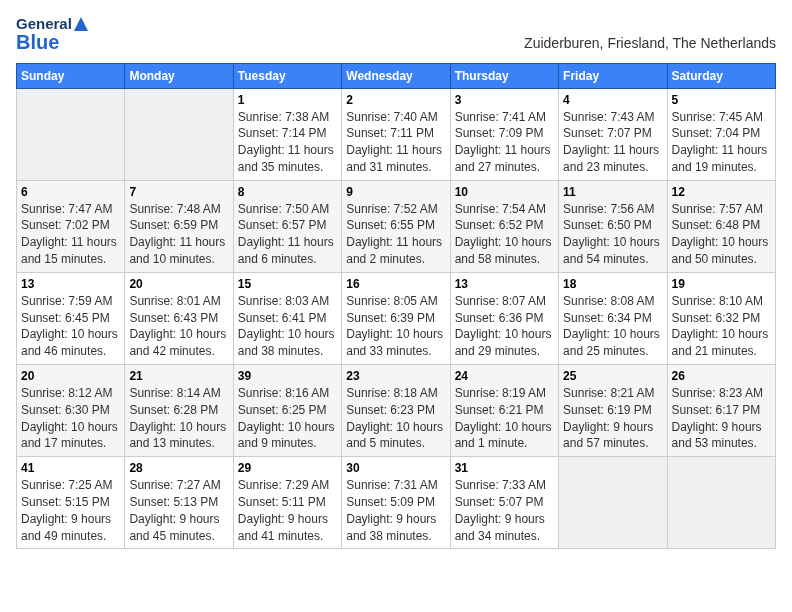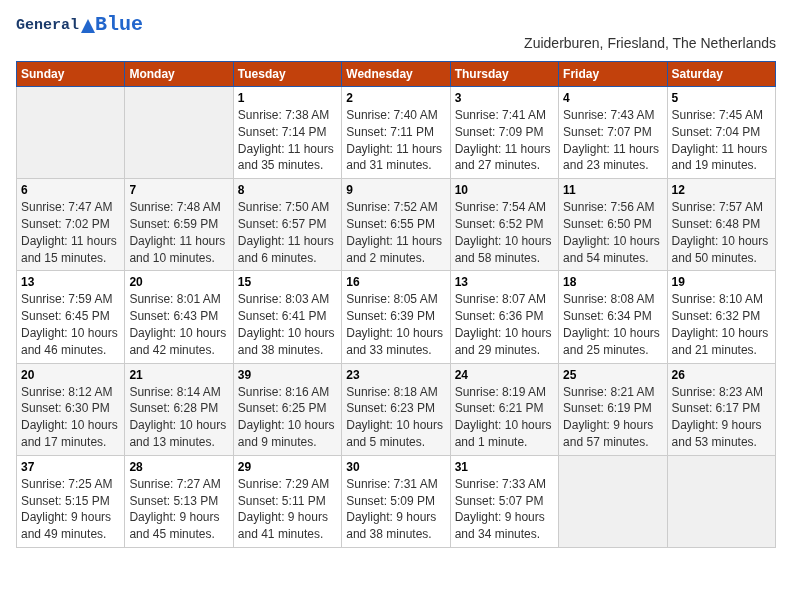--- a/index.html
+++ b/index.html
@@ -11,47 +11,46 @@
       padding: 16px;
     }
     .header {
       display: flex;
       justify-content: space-between;
       align-items: flex-start;
       margin-bottom: 10px;
     }
     .logo {
       display: flex;
-      flex-direction: row;
+      flex-direction: column;
       font-size: 18px;
       font-weight: bold;
       color: #1a3a6b;
       line-height: 1.1;
-      font-family: Liberation Mono, monospace;
     }
     .title-block {
       text-align: right;
     }
     .month-title {
       font-size: 32px;
       font-weight: bold;
       color: #222;
     }
     .subtitle {
       font-size: 14px;
       color: #333;
       margin-top: 19px;
     }
     .calendar {
       width: 100%;
       border-collapse: collapse;
       font-size: 10.5px;
     }
     .calendar thead th {
-      background: #c2410c;
+      background: #3b82f6;
       color: #fff;
       padding: 5px 4px;
       text-align: left;
       font-size: 12px;
       font-weight: bold;
       border: 1px solid #2255aa;
     }
     .calendar tbody td {
       border: 1px solid #ccc;
       vertical-align: top;
@@ -216,21 +215,21 @@
           <span class="day-num">25</span>
           <div class="day-info">Sunrise: 8:21 AM<br>Sunset: 6:19 PM<br>Daylight: 9 hours and 57 minutes.</div>
         </td>
         <td>
           <span class="day-num">26</span>
           <div class="day-info">Sunrise: 8:23 AM<br>Sunset: 6:17 PM<br>Daylight: 9 hours and 53 minutes.</div>
         </td>
       </tr>
       <tr>
         <td>
-          <span class="day-num">37</span>
+          <span class="day-num">41</span>
           <div class="day-info">Sunrise: 7:25 AM<br>Sunset: 5:15 PM<br>Daylight: 9 hours and 49 minutes.</div>
         </td>
         <td>
           <span class="day-num">28</span>
           <div class="day-info">Sunrise: 7:27 AM<br>Sunset: 5:13 PM<br>Daylight: 9 hours and 45 minutes.</div>
         </td>
         <td>
           <span class="day-num">29</span>
           <div class="day-info">Sunrise: 7:29 AM<br>Sunset: 5:11 PM<br>Daylight: 9 hours and 41 minutes.</div>
         </td>

